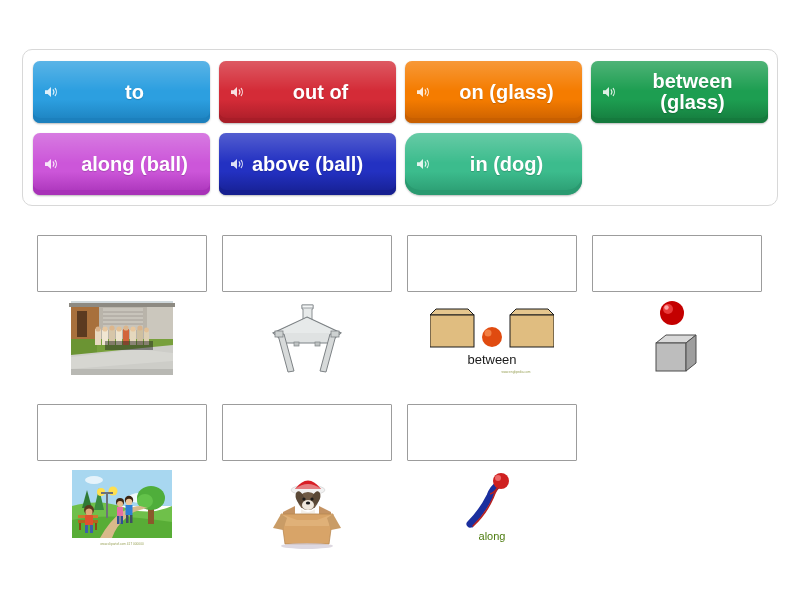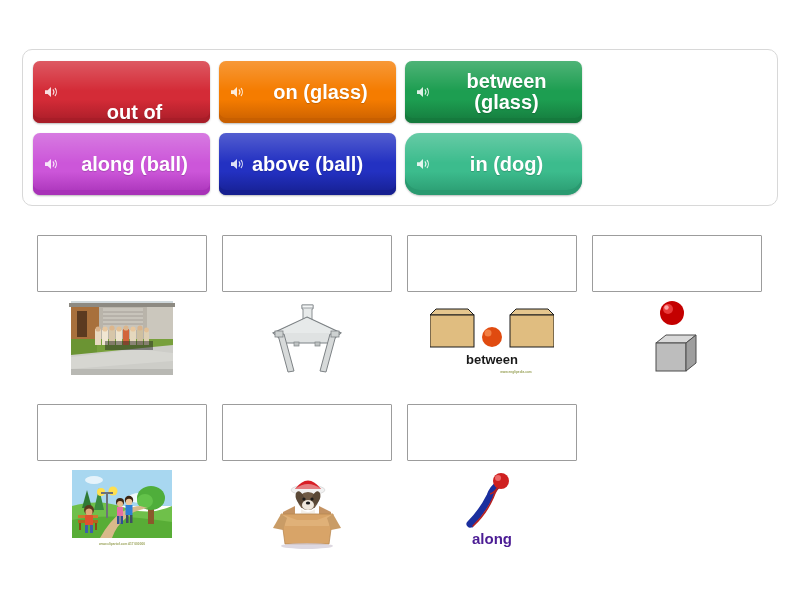--- a/index.html
+++ b/index.html
@@ -94,21 +94,20 @@
   }
 
   
   .answer-grid {
     position: absolute;
     left: 0;
     top: 0;
     width: 708px;
     height: 600px;
     pointer-events: none;
-    font-weight: bold;
   }
 
   .cell {
     position: absolute;
     width: 170px;
     pointer-events: auto;
   }
 
   .dropzone {
     width: 170px;
@@ -138,22 +137,30 @@
 </style>
 </head>
 <body>
 
 <div id="app">
 
   <div class="wordbank">
 
     <div class="tile-row row1">
 
-
-      <div class="tile" id="tile1" style="background: linear-gradient(rgb(212, 43, 55) 0%, rgb(212, 43, 55) 62%, rgb(168, 29, 40) 100%); box-shadow: rgb(168, 29, 40) 0px -5px 0px inset, rgba(0, 0, 0, 0.28) 0px 1px 2px; align-items: flex-end;">
+      <div class="tile" id="tile0" style="background: linear-gradient(rgb(44, 159, 224) 0%, rgb(44, 159, 224) 62%, rgb(28, 128, 189) 100%); box-shadow: rgb(28, 128, 189) 0px -5px 0px inset, rgba(0, 0, 0, 0.28) 0px 1px 2px;">
+        <svg class="spk" viewBox="0 0 24 24">
+          <path fill="#ffffff" d="M4 9.5h3.6L12 5.2v13.6L7.6 14.5H4z"></path>
+          <path fill="none" stroke="#ffffff" stroke-width="1.7" stroke-linecap="round" d="M15 9.2c1.1 1.6 1.1 4 0 5.6"></path>
+          <path fill="none" stroke="#ffffff" stroke-width="1.5" stroke-linecap="round" d="M17.6 7.2c2 2.6 2 7 0 9.6"></path>
+        </svg>
+        <span class="tile-label">to</span>
+      </div>
+
+      <div class="tile" id="tile1" style="background: linear-gradient(rgb(212, 43, 55) 0%, rgb(212, 43, 55) 62%, rgb(168, 29, 40) 100%); box-shadow: rgb(168, 29, 40) 0px -5px 0px inset, rgba(0, 0, 0, 0.28) 0px 1px 2px;">
         <svg class="spk" viewBox="0 0 24 24">
           <path fill="#ffffff" d="M4 9.5h3.6L12 5.2v13.6L7.6 14.5H4z"></path>
           <path fill="none" stroke="#ffffff" stroke-width="1.7" stroke-linecap="round" d="M15 9.2c1.1 1.6 1.1 4 0 5.6"></path>
           <path fill="none" stroke="#ffffff" stroke-width="1.5" stroke-linecap="round" d="M17.6 7.2c2 2.6 2 7 0 9.6"></path>
         </svg>
         <span class="tile-label">out of</span>
       </div>
 
       <div class="tile" id="tile2" style="background: linear-gradient(rgb(245, 124, 0) 0%, rgb(245, 124, 0) 62%, rgb(200, 95, 0) 100%); box-shadow: rgb(200, 95, 0) 0px -5px 0px inset, rgba(0, 0, 0, 0.28) 0px 1px 2px; align-items: center;">
         <svg class="spk" viewBox="0 0 24 24">
@@ -424,17 +431,17 @@
 
           <path d="M13 58 Q26 46 33 30 Q36 21 40 18" fill="none" stroke="#b62121" stroke-width="1.6" stroke-linecap="round"></path>
           <path d="M30 26 Q36 24 38 18" fill="none" stroke="#b62121" stroke-width="1.4"></path>
 
           <circle cx="41" cy="13" r="8" fill="#cf2020"></circle>
           <circle cx="38" cy="10" r="3" fill="#f07070" opacity="0.9"></circle>
 
           <text x="32" y="44" text-anchor="middle" font-family="'Liberation Sans', sans-serif" font-size="0" fill="#111"></text>
         </svg>
       </div>
-      <div style="width:170px; text-align:center; font-size:15px; color:#4c1d95; margin-top:-20px;">along</div>
+      <div style="width:170px; text-align:center; font-size:11px; color:#4d7c0f; margin-top:-20px;">along</div>
     </div>
 
   </div>
 </div>
 
 </body></html>

